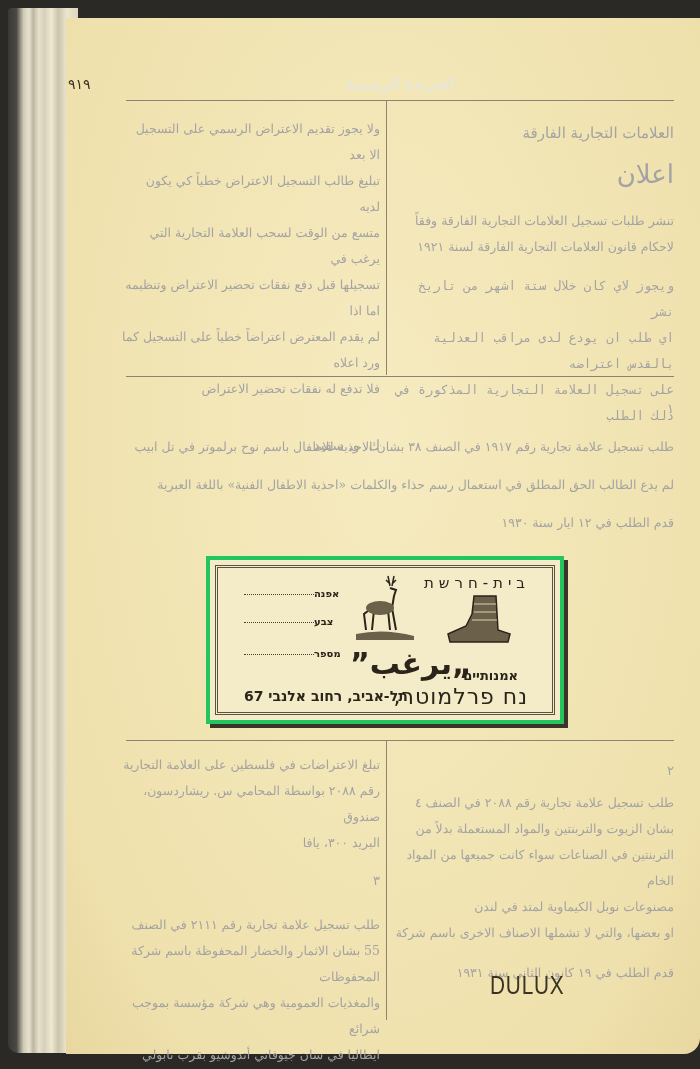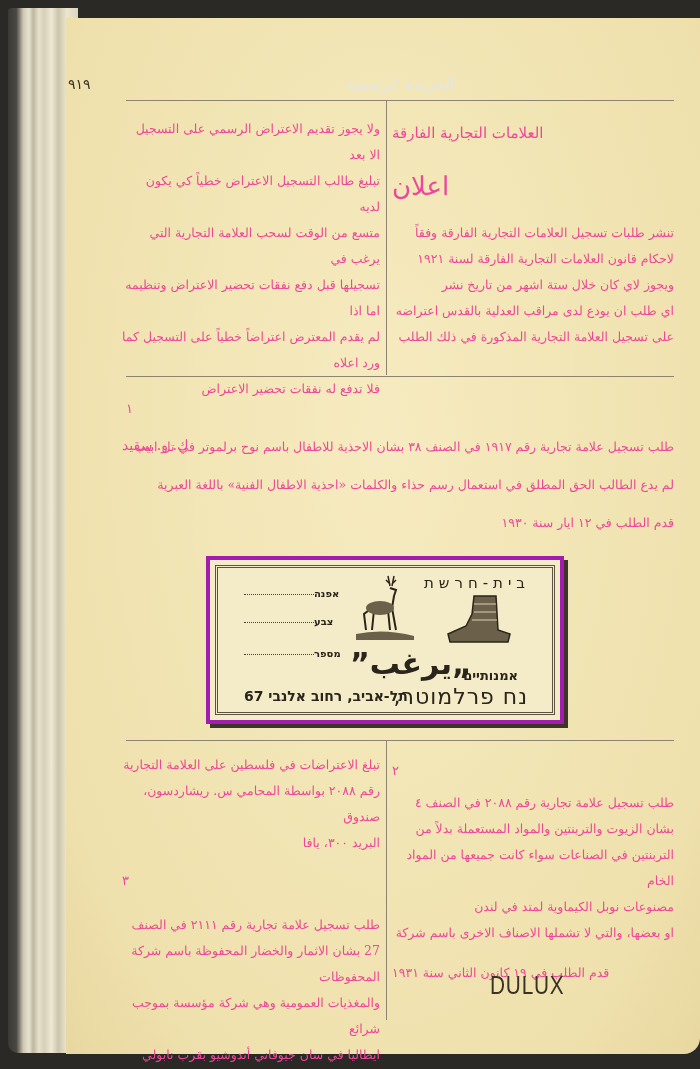--- a/index.html
+++ b/index.html
@@ -16,30 +16,30 @@
   .page {
     position:absolute; left:66px; top:18px; width:634px; height:1036px;
     background:#f3e6b7;
     background-image:radial-gradient(ellipse at 50% 40%, #f6ebc0 0%, #efe1ad 80%, #e8d7a0 100%);
     border-radius:0 0 16px 0;
   }
   .page-number { position:absolute; left:68px; top:76px; font-size:14px; color:#3a3223; }
   .running-title { position:absolute; left:300px; top:74px; width:200px; text-align:center; font-size:16px; color:#e5e5e5; direction:rtl; }
   .hr { position:absolute; background:#8c8470; height:1px; }
   .vr { position:absolute; background:#8c8470; width:1px; }
-  .col { position:absolute; direction:rtl; text-align:right; color:#ec4899; font-size:12.5px; line-height:26px; }
+  .col { position:absolute; direction:rtl; text-align:right; color:#a3a3a3; font-size:12.5px; line-height:26px; }
   .col p { margin:0; }
-  .center { text-align:left; }
+  .center { text-align:right; }
   .title-ar { font-size:15px; }
   .big-title { font-size:26px; line-height:40px; }
   .sig-name { font-size:14px; }
   .num { font-size:13px; }
   .trademark {
     position:absolute; left:206px; top:556px; width:350px; height:160px;
-    background:#f4ecc8; border:4px solid #a21caf;
+    background:#f4ecc8; border:4px solid #22c55e;
     box-shadow:4px 4px 0 #3b3427;
   }
   .tm-inner {
     position:absolute; inset:5px; border:3px double #5b523f;
   }
   .tm-text { position:absolute; direction:rtl; color:#2b241a; font-family:"DejaVu Sans", sans-serif; }
   .dotline { display:inline-block; border-bottom:1px dotted #4a4232; width:70px; margin-left:4px; vertical-align:middle; }
   .dulux {
     position:absolute; left:490px; top:970px; font-family:"Liberation Sans", sans-serif;
     font-size:26px; color:#3a3223; letter-spacing:1px; transform:scaleX(0.8); transform-origin:left;
@@ -51,26 +51,26 @@
 <div class="book-edge"></div>
 <div class="page"></div>
 
 <div class="page-number">٩١٩</div>
 <div class="running-title">الجريدة الرسمية</div>
 <div class="hr" style="left:126px; top:100px; width:548px;"></div>
 <div class="vr" style="left:386px; top:100px; height:275px;"></div>
 
 <div class="col" style="left:392px; top:120px; width:282px;">
   <p class="center title-ar">العلامات التجارية الفارقة</p>
-  <p class="center big-title" style="margin-top:20px;">اعلان</p>
+  <p class="center big-title" style="margin-top:8px;">اعلان</p>
   <div style="margin-top:14px;">
     <p>تنشر طلبات تسجيل العلامات التجارية الفارقة وفقاً</p>
     <p>لاحكام قانون العلامات التجارية الفارقة لسنة ١٩٢١</p>
   </div>
-  <div style="">
+  <div style="margin-top:14px;font-family:Liberation Mono, monospace;">
     <p>ويجوز لاي كان خلال ستة اشهر من تاريخ نشر</p>
     <p>اي طلب ان يودع لدى مراقب العدلية بالقدس اعتراضه</p>
     <p>على تسجيل العلامة التجارية المذكورة في ذلك الطلب</p>
   </div>
 </div>
 
 <div class="col" style="left:122px; top:116px; width:258px;">
   <p>ولا يجوز تقديم الاعتراض الرسمي على التسجيل الا بعد</p>
   <p>تبليغ طالب التسجيل الاعتراض خطياً كي يكون لديه</p>
   <p>متسع من الوقت لسحب العلامة التجارية التي يرغب في</p>
@@ -132,16 +132,16 @@
 
 <div class="col" style="left:122px; top:752px; width:258px;">
   <p>تبلغ الاعتراضات في فلسطين على العلامة التجارية</p>
   <p>رقم ٢٠٨٨ بواسطة المحامي س. ريشاردسون، صندوق</p>
   <p>البريد ٣٠٠، يافا</p>
 </div>
 
 <div class="col center num" style="left:122px; top:868px; width:258px;">٣</div>
 <div class="col" style="left:122px; top:912px; width:258px;">
   <p>طلب تسجيل علامة تجارية رقم ٢١١١ في الصنف</p>
-  <p>27 بشان الاثمار والخضار المحفوظة باسم شركة المحفوظات</p>
+  <p>55 بشان الاثمار والخضار المحفوظة باسم شركة المحفوظات</p>
   <p>والمغذيات العمومية وهي شركة مؤسسة بموجب شرائع</p>
   <p>ايطاليا في سان جيوفاني أتدوشيو بقرب نابولي بايطاليا</p>
 </div>
 
 </body></html>

